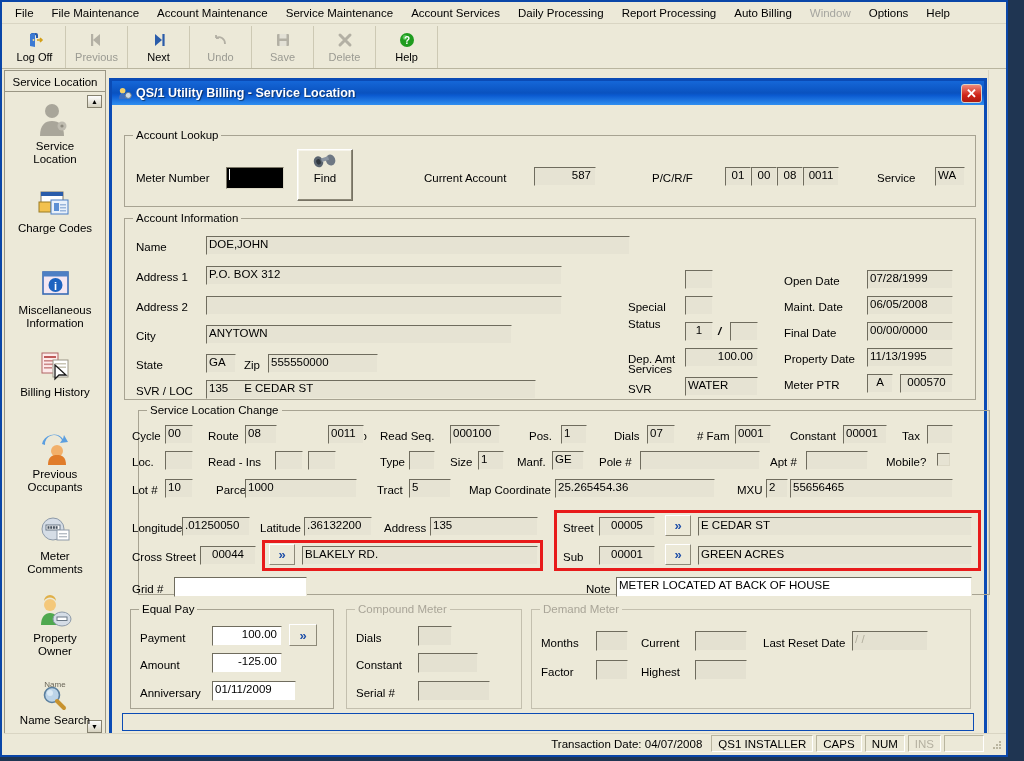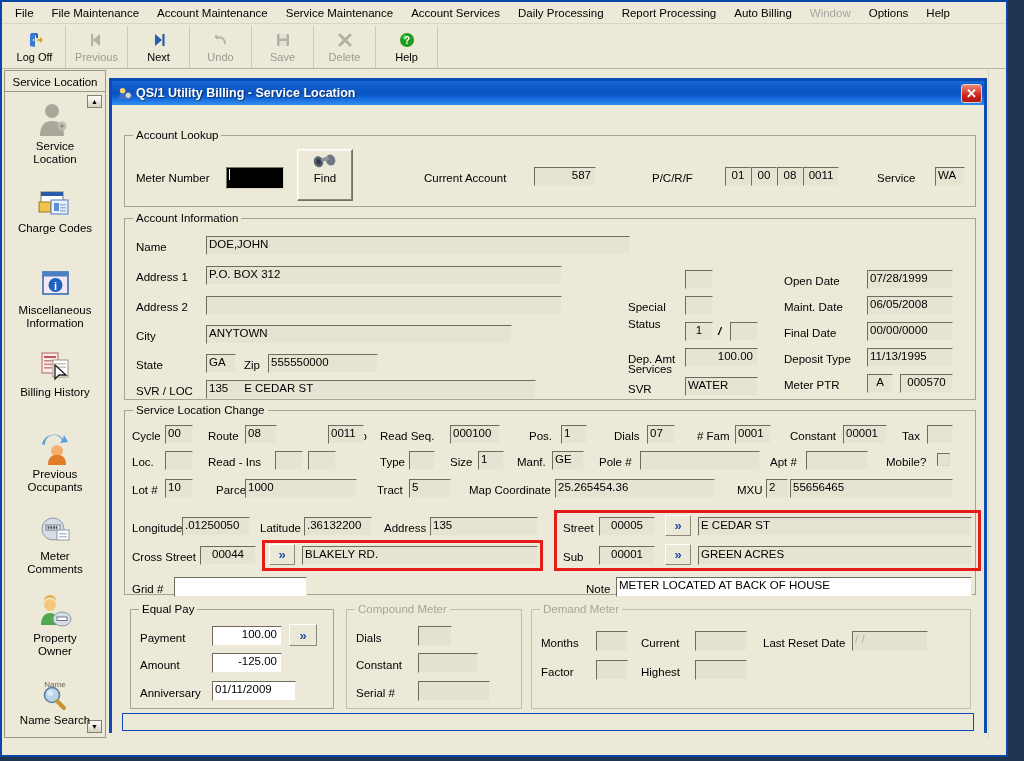--- a/index.html
+++ b/index.html
@@ -542,27 +542,27 @@
         <div class="fld r" style="left:573px; top:243px; width:73px; height:19px;">100.00</div>
         <div class="lab" style="left:516px; top:278px;">SVR</div>
         <div class="fld" style="left:573px; top:272px; width:73px; height:19px;">WATER</div>
 
         <div class="lab" style="left:672px; top:170px;">Open Date</div>
         <div class="fld" style="left:755px; top:165px; width:86px; height:19px;">07/28/1999</div>
         <div class="lab" style="left:672px; top:196px;">Maint. Date</div>
         <div class="fld" style="left:755px; top:191px; width:86px; height:19px;">06/05/2008</div>
         <div class="lab" style="left:672px; top:222px;">Final Date</div>
         <div class="fld" style="left:755px; top:217px; width:86px; height:19px;">00/00/0000</div>
-        <div class="lab" style="left:672px; top:248px;">Deposit Type</div>
+        <div class="lab" style="left:672px; top:248px;">Property Date</div>
         <div class="fld" style="left:755px; top:243px; width:86px; height:19px;">11/13/1995</div>
         <div class="lab" style="left:672px; top:274px;">Meter PTR</div>
         <div class="fld c" style="left:755px; top:269px; width:26px; height:19px;">A</div>
         <div class="fld c" style="left:788px; top:269px; width:53px; height:19px;">000570</div>
 
-        <div class="gbox" style="left:12px; top:305px; width:852px; height:185px;">
+        <div class="gbox" style="left:26px; top:305px; width:852px; height:185px;">
           <div class="cap">Service Location Change</div>
         </div>
 
         <div class="lab" style="left:20px; top:325px;">Cycle</div>
         <div class="fld" style="left:53px; top:320px; width:28px; height:19px;">00</div>
         <div class="lab" style="left:96px; top:325px;">Route</div>
         <div class="fld" style="left:133px; top:320px; width:32px; height:19px;">08</div>
         <div class="lab" style="left:182px; top:325px;padding-left:48px;">Folio</div>
         <div class="fld" style="left:216px; top:320px; width:36px; height:19px;">0011</div>
         <div class="lab" style="left:268px; top:325px;">Read Seq.</div>
@@ -672,15 +672,35 @@
         <div class="fld dis" style="left:484px; top:555px; width:32px; height:20px;"></div>
         <div class="lab" style="left:529px; top:561px;">Highest</div>
         <div class="fld dis" style="left:583px; top:555px; width:52px; height:20px;"></div>
 
         <div class="statusline" style="left:10px; top:608px; width:852px; height:18px;">
           <div class="rest"></div>
         </div>
       </div>
     </div>
 
+    <div class="mainstatus">
+      <div class="cell" style="border:none">Transaction Date: 04/07/2008</div>
+      <div class="cell">QS1 INSTALLER</div>
+      <div class="cell">CAPS</div>
+      <div class="cell">NUM</div>
+      <div class="cell dim">INS</div>
+      <div class="cell" style="width:40px"></div>
+      <div class="grip">
+        <svg width="16" height="16" viewBox="0 0 16 16">
+          <g fill="#b9b59f">
+            <rect x="11" y="11" width="2" height="2"></rect>
+              <rect x="8" y="11" width="2" height="2"></rect>
+            <rect x="11" y="8" width="2" height="2"></rect>
+              <rect x="5" y="11" width="2" height="2"></rect>
+            <rect x="8" y="8" width="2" height="2"></rect>
+              <rect x="11" y="5" width="2" height="2"></rect>
+          </g>
+        </svg>
+      </div>
+    </div>
 
   </div>
 </div>
 
 </body></html>

